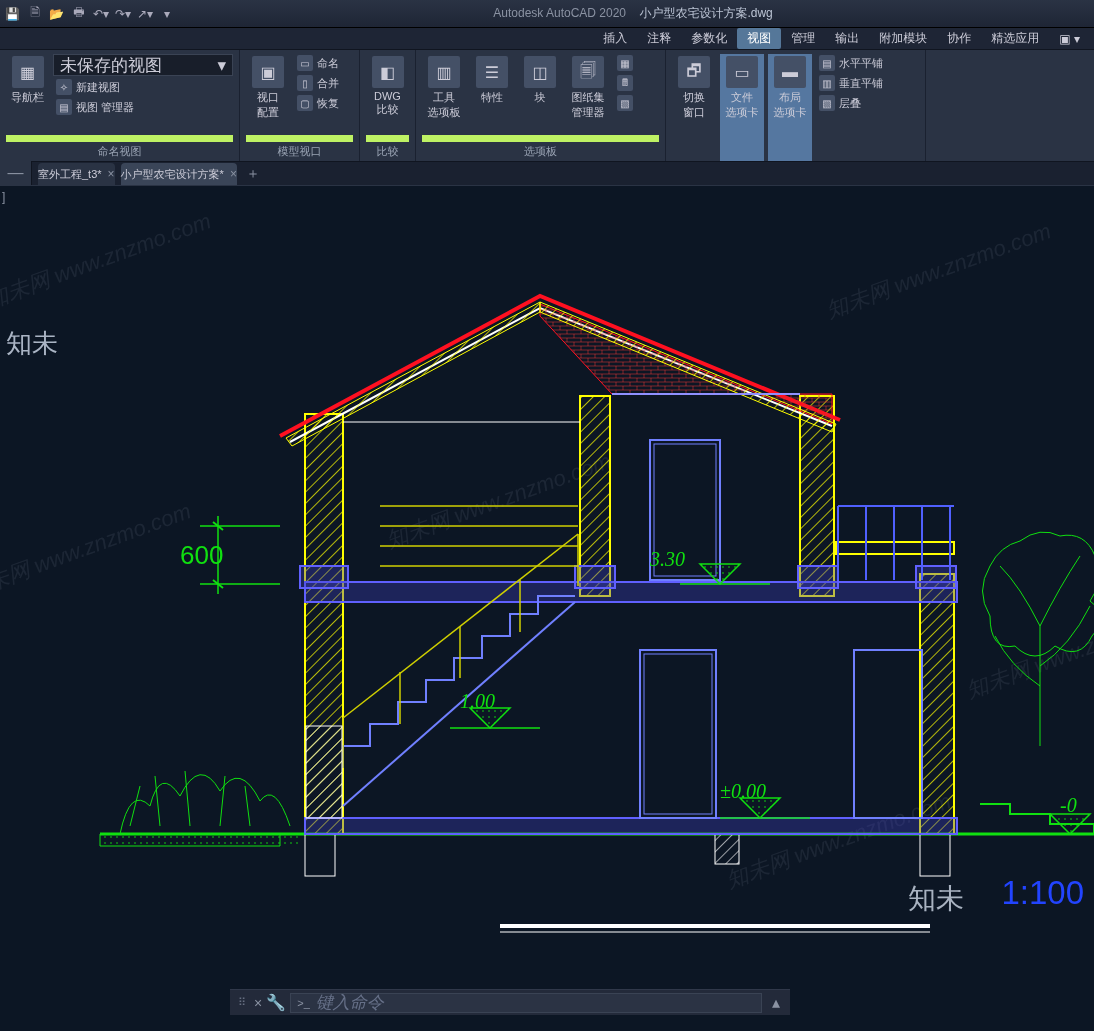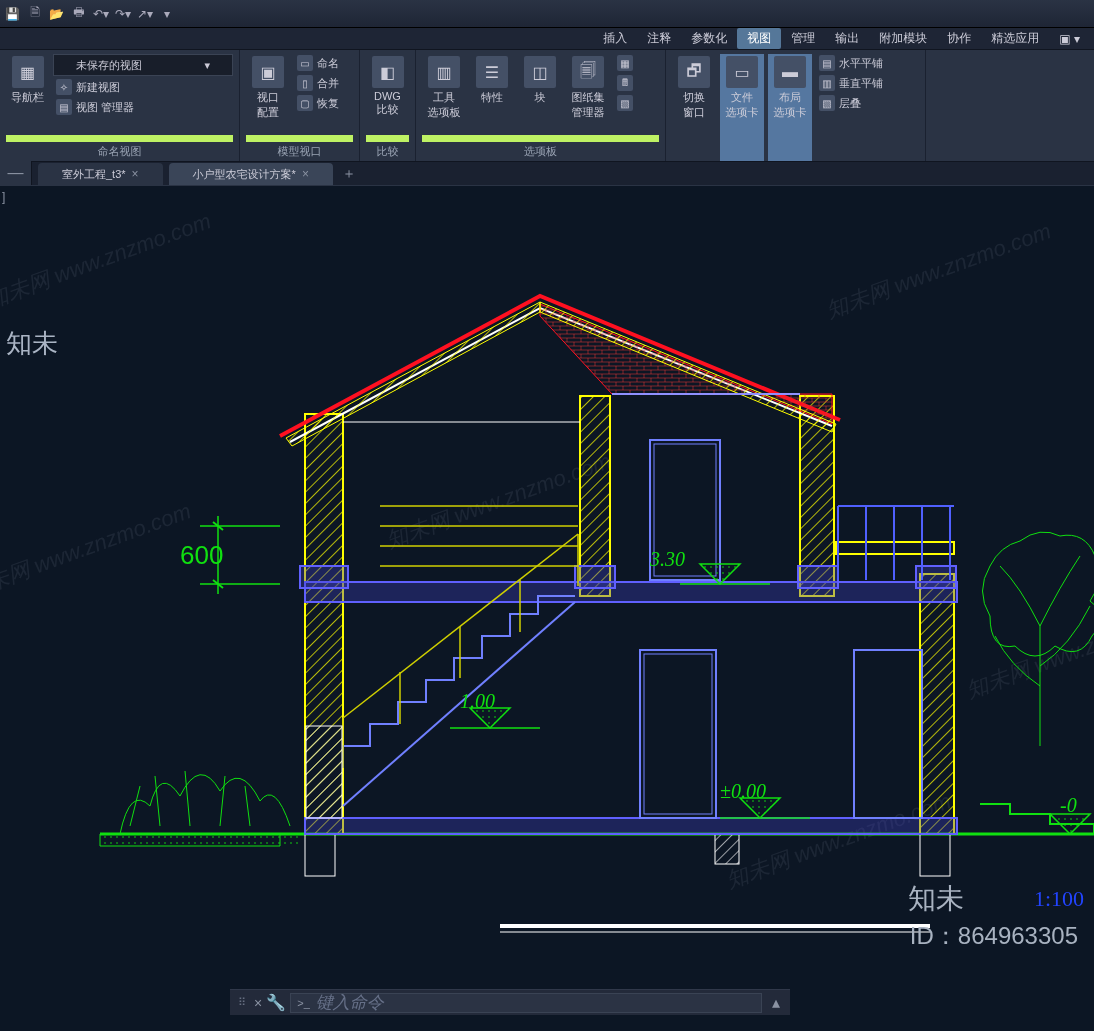--- a/index.html
+++ b/index.html
@@ -20,37 +20,37 @@
   
   .ribbon { height: 112px; background: #2a3344; display: flex; border-bottom: 1px solid #101520; }
   .ribbon-panel { border-right: 1px solid #1a2130; display: flex; flex-direction: column; padding: 4px 6px 0 6px; }
   .panel-body { flex: 1; display: flex; gap: 4px; }
   .panel-title { font-size: 11px; color: #9aa4b4; text-align: center; padding: 2px 0; border-top: 7px solid #bef264; margin-top: 2px; }
   .rb-col { display: flex; flex-direction: column; gap: 2px; align-items: center; justify-content: flex-start; }
   .rb-big { width: 44px; display: flex; flex-direction: column; align-items: center; gap: 2px; font-size: 11px; color: #ccccd8; text-align: center; cursor: pointer; padding: 2px; }
   .rb-big .ico { width: 32px; height: 32px; background: #445066; display: flex; align-items: center; justify-content: center; font-size: 16px; border-radius: 2px; }
   .rb-small { display: flex; align-items: center; gap: 4px; font-size: 11px; color: #ccccd8; padding: 1px 3px; cursor: pointer; white-space: nowrap; }
   .rb-small .sico { width: 16px; height: 16px; background: #445066; border-radius: 2px; display: flex; align-items: center; justify-content: center; font-size: 10px; }
-  .view-dd { width: 180px; height: 22px; background: #181e2a; border: 1px solid #3a4354; font-size: 11px; color: #ccccd8; display: flex; align-items: center; padding: 0 22px; justify-content: space-between; }
+  .view-dd { width: 180px; height: 22px; background: #181e2a; border: 1px solid #3a4354; font-size: 17px; color: #ccccd8; display: flex; align-items: center; padding: 0 6px; justify-content: space-between; }
   .rb-sel { background: #5577a0; }
   
   
   .doc-tabs { height: 24px; background: #1a2130; display: flex; align-items: flex-end; border-bottom: 1px solid #2a3344; }
   .start-tab { width: 32px; height: 24px; display: flex; align-items: center; justify-content: center; background: #2a3344; border-right: 1px solid #101520; }
-  .doc-tab { height: 22px; background: #2a3344; border-radius: 4px 4px 0 0; margin-left: 6px; padding: 0 24px; display: flex; align-items: center; gap: 6px; font-size: 11px; color: #ccccd8; }
+  .doc-tab { height: 22px; background: #2a3344; border-radius: 4px 4px 0 0; margin-left: 6px; padding: 0 0; display: flex; align-items: center; gap: 6px; font-size: 11px; color: #ccccd8; }
   .doc-tab.active { background: #3a4558; }
   .doc-tab .close { font-size: 12px; color: #8a92a2; cursor: pointer; }
   .add-tab { width: 24px; height: 22px; display: flex; align-items: center; justify-content: center; color: #8a92a2; font-size: 14px; cursor: pointer; margin-left: 4px; }
   
   
   .canvas { position: relative; height: 770px; background: #0c1624; overflow: hidden; }
   .canvas svg { position: absolute; top: 0; left: 0; }
   .watermark { position: absolute; font-size: 22px; color: rgba(180,190,210,0.10); transform: rotate(-20deg); pointer-events: none; font-style: italic; white-space: nowrap; }
   .drawing-title { position: absolute; bottom: 44px; left: 420px; font-size: 44px; color: #2244ff; letter-spacing: 28px; font-family: "SimSun", serif; }
-  .scale { position: absolute; bottom: 44px; right: 10px; font-size: 22px; color: #2244ff; font-family: Liberation Serif, serif; }
+  .scale { position: absolute; bottom: 44px; right: 10px; font-size: 33px; color: #2244ff; font-family: Liberation Sans, sans-serif; }
   .id-label { position: absolute; bottom: 4px; right: 16px; font-size: 24px; color: #a8b2c0; font-weight: 300; }
   .zhimo-label { position: absolute; bottom: 38px; right: 130px; font-size: 28px; color: #a8b2c0; font-weight: 400; }
   
   
   .cmdbar { height: 26px; background: #232a3a; display: flex; align-items: center; padding: 0 4px; gap: 4px; border-top: 1px solid #30384a; }
   .cmdbar .handle { color: #666e80; font-size: 11px; padding: 0 4px; }
   .cmdbar .close { color: #8a92a2; font-size: 14px; cursor: pointer; }
   .cmdbar .tool { width: 20px; height: 20px; display:flex; align-items:center; justify-content:center; color:#8a92a2; }
   .cmdbar .cmdinput { flex: 1; height: 20px; background: #2b3344; border: 1px solid #3a4354; display: flex; align-items: center; padding: 0 6px; gap: 6px; }
   .cmdbar .cmdinput .prompt { font-size: 11px; color: #8a92a2; }
@@ -68,20 +68,25 @@
 <div class="title-bar">
   <div class="qat">
     <span class="qat-icon">💾</span>
     <span class="qat-icon">🗎</span>
     <span class="qat-icon">📂</span>
     <span class="qat-icon">🖶</span>
     <span class="qat-icon">↶▾</span>
     <span class="qat-icon">↷▾</span>
     <span class="qat-icon">↗▾</span>
     <span class="qat-icon">▾</span>
+  </div>
+  <div class="title-text">
+    <span class="app-name">Autodesk AutoCAD 2020</span>
+    &nbsp;&nbsp;
+    <span>小户型农宅设计方案.dwg</span>
   </div>
 </div>
 
 <div class="menu-bar">
   <span class="menu-item">插入</span>
   <span class="menu-item">注释</span>
   <span class="menu-item">参数化</span>
   <span class="menu-item active">视图</span>
   <span class="menu-item">管理</span>
   <span class="menu-item">输出</span>
@@ -384,21 +389,20 @@
       </g>
       <text x="180" y="378" class="label6">600</text>
 
       <line x1="500" y1="740" x2="930" y2="740" stroke="#ffffff" stroke-width="4"></line>
       <line x1="500" y1="746" x2="930" y2="746" stroke="#ffffff" stroke-width="1"></line>
     </g>
   </svg>
 
   <div class="scale">1:100</div>
   <div class="zhimo-label">知未</div>
-  <div class="id-label">ID：864963305</div>
 </div>
 
 <div class="cmdbar" style="position:absolute; bottom:16px; left:230px; width:560px;">
   <span class="handle">⠿</span>
   <span class="close">×</span>
   <span class="tool">🔧</span>
   <div class="cmdinput">
     <span class="prompt">&gt;_</span>
     <span class="hint">键入命令</span>
   </div>

